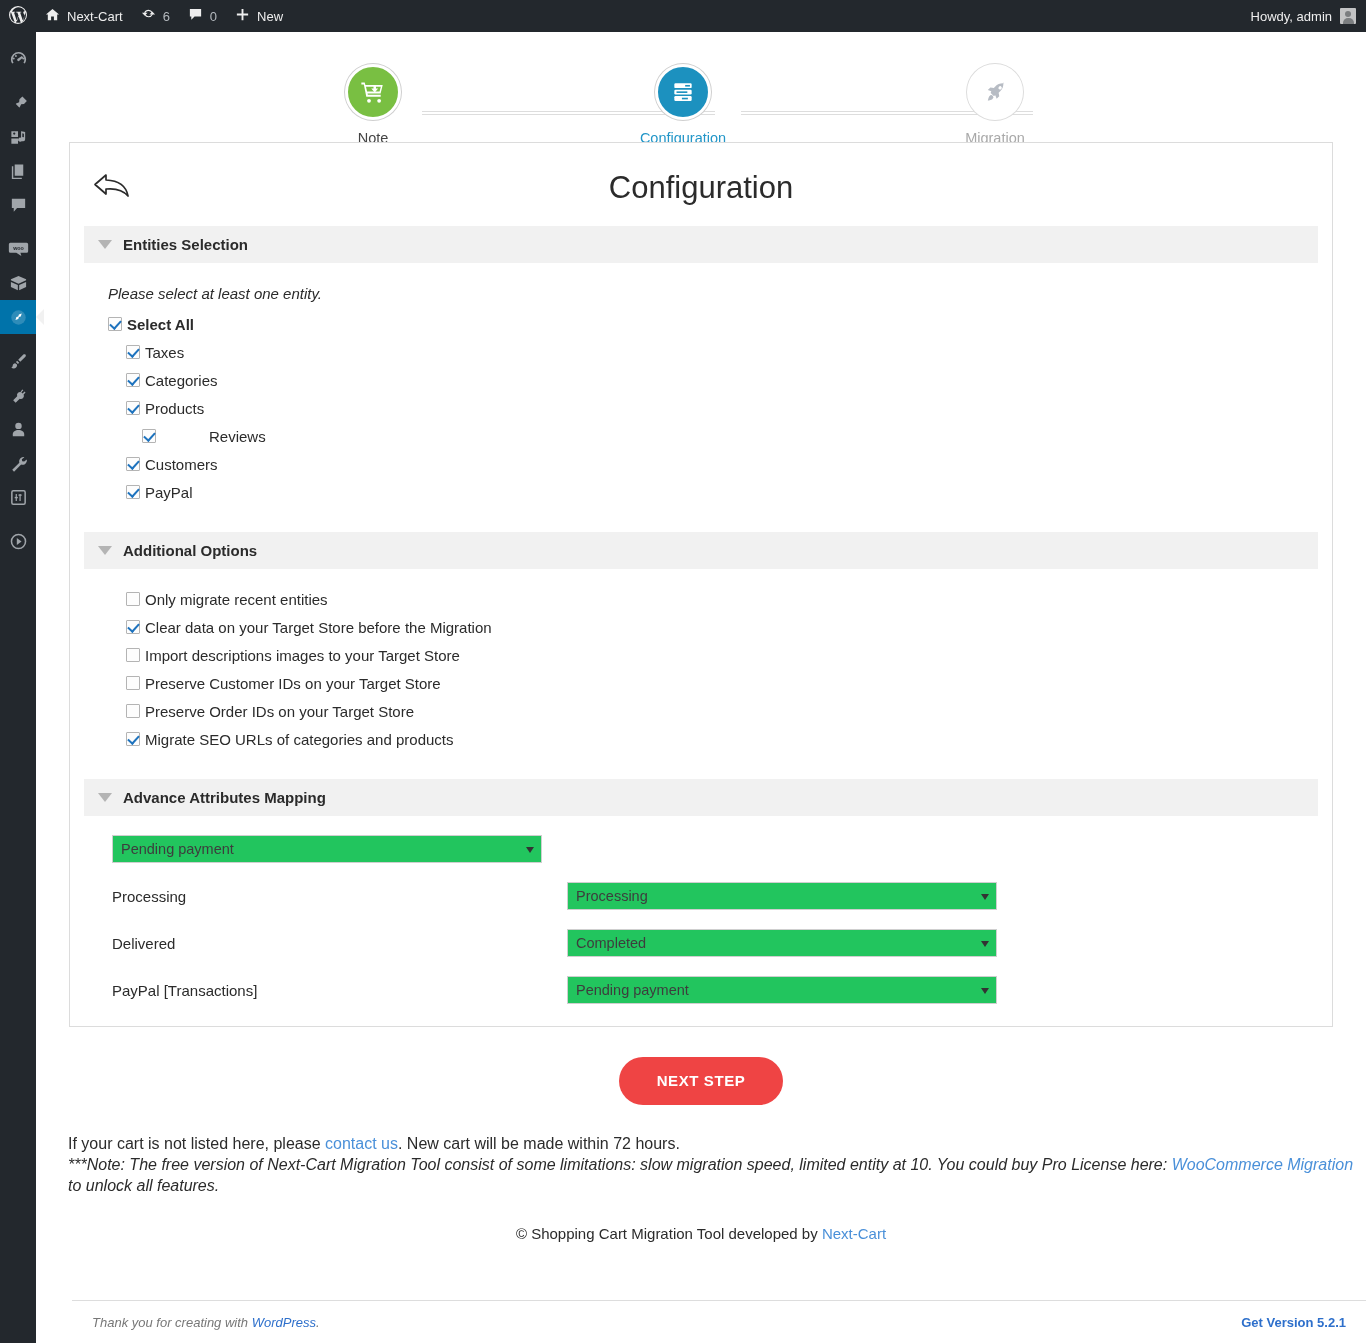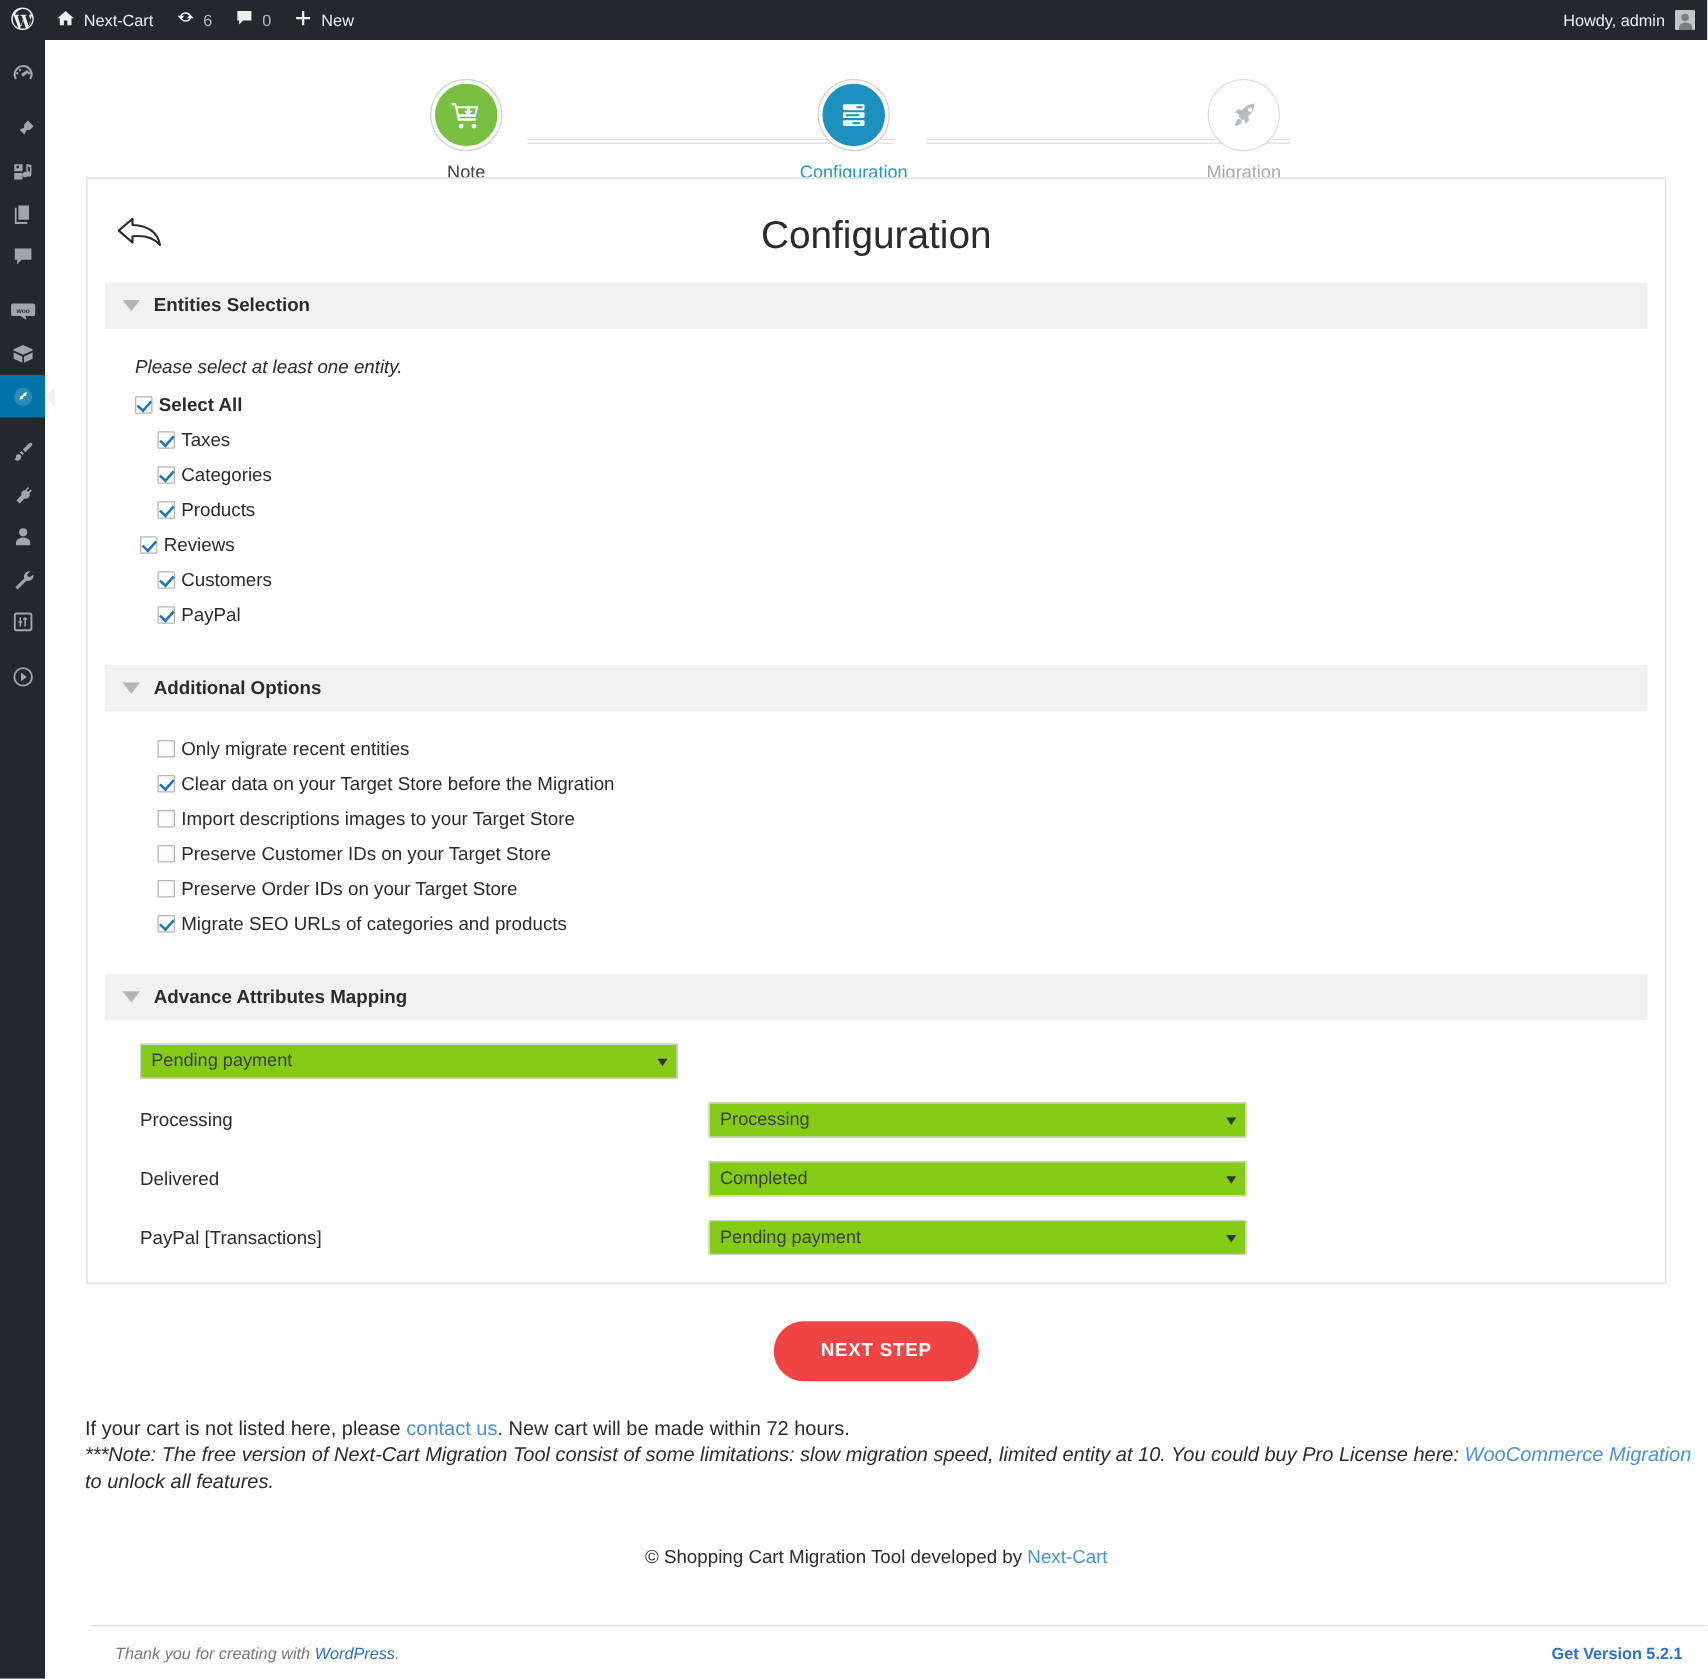--- a/index.html
+++ b/index.html
@@ -141,32 +141,32 @@
     border: 1px solid #b4b4b4; background: #fdfdfd;
     margin-right: 5px; position: relative; border-radius: 1px;
   }
   .cb.on::after {
     content: ""; position: absolute; left: 3px; top: 0px;
     width: 5px; height: 9px; border: solid #1e73be;
     border-width: 0 2px 2px 0; transform: rotate(42deg);
   }
   .ind-0 { margin-left: 24px; }
   .ind-1 { margin-left: 42px; }
-  .ind-2 { margin-left: 28px; }
+  .ind-2 { margin-left: 58px; gap: 48px; }
 
   
   .map-caption {
     font-size: 15px; color: #2b2b2b; margin: 30px 0 0 28px;
   }
   .map-row {
     display: flex; align-items: center; margin-top: 19px; padding-left: 28px;
   }
   .map-label { width: 455px; font-size: 15px; color: #2b2b2b; }
   .sel {
-    width: 430px; height: 28px; border: 1px solid #cfcfcf; background: #84cc16;
+    width: 430px; height: 28px; border: 1px solid #cfcfcf; background: #22c55e;
     display: flex; align-items: center; padding: 0 8px;
     font-size: 14.5px; color: #3d3d3d; cursor: pointer; position: relative;
   }
   .sel-arrow {
     position: absolute; right: 7px; top: 50%; margin-top: -2px;
     width: 0; height: 0; border-left: 4px solid transparent;
     border-right: 4px solid transparent; border-top: 6px solid #333333;
   }
 
   
@@ -175,21 +175,21 @@
     display: inline-block; background: #ef4444; color: #ffffff;
     border: none; border-radius: 26px; padding: 0 38px; height: 48px;
     line-height: 48px; font-size: 15px; font-weight: bold; letter-spacing: .6px;
     cursor: pointer; font-family: "Liberation Sans", sans-serif;
   }
 
   
   #notes { margin: 28px 0 0 32px; font-size: 16px; color: #2b2b2b; line-height: 21px; }
   #notes .note2 { font-style: italic; }
   #notes a, .lnk { color: #4a90d9; text-decoration: none; cursor: pointer; }
-  #credit { text-align: center; font-size: 15px; color: #2b2b2b; margin-top: 41px; }
+  #credit { text-align: center; font-size: 15px; color: #2b2b2b; margin-top: 29px; }
 
   
   #wpfooter {
     position: absolute; left: 36px; right: 0; bottom: 0; height: 43px;
     border-top: 1px solid #dddddd; background: #ffffff;
     display: flex; align-items: center; padding: 0 20px;
     font-size: 13px; color: #777777;
   }
   #wpfooter .left { font-style: italic; }
   #wpfooter .right { margin-left: auto; font-weight: bold; color: #2d6fcb; cursor: pointer; }

